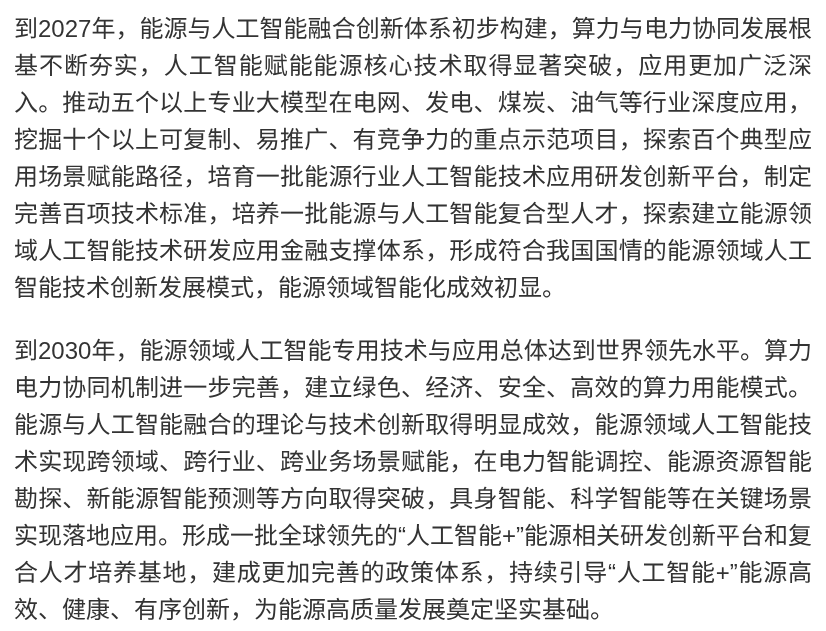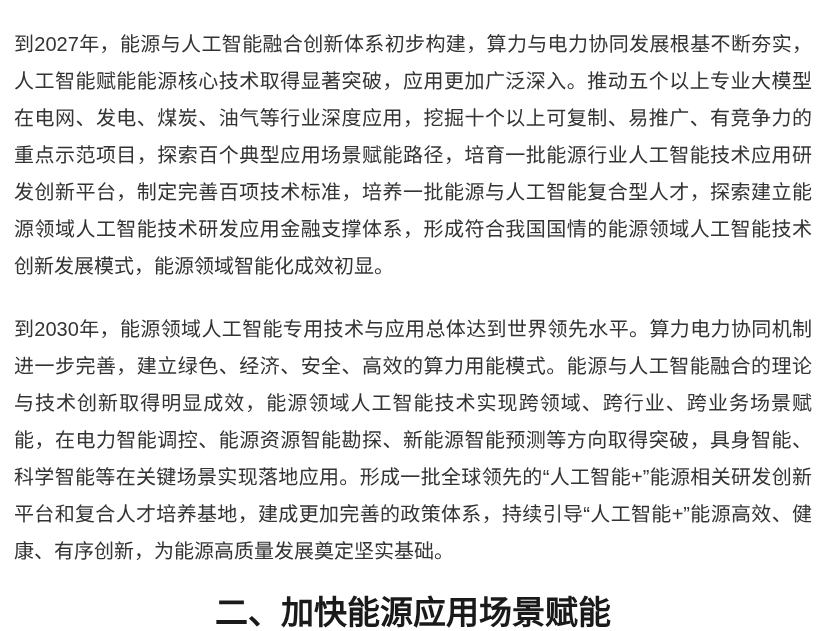--- a/index.html
+++ b/index.html
@@ -12,26 +12,26 @@
   body {
     width: 826px;
     height: 631px;
     overflow: hidden;
     font-family: "Liberation Sans", sans-serif;
   }
   .article {
     padding: 10px 14px 0 14px;
   }
   .para {
-    font-size: 20px;
+    font-size: 24px;
     line-height: 37px;
     color: var(--text);
     text-align: justify;
     text-justify: inter-ideograph;
-    margin: 16px 0 26px 0;
+    margin: 0 0 26px 0;
     letter-spacing: 0;
   }
   .section-heading {
     font-size: 33px;
     line-height: 30px;
     font-weight: 700;
     color: var(--heading);
     margin-top: 28px;
     text-align: center;
   }

